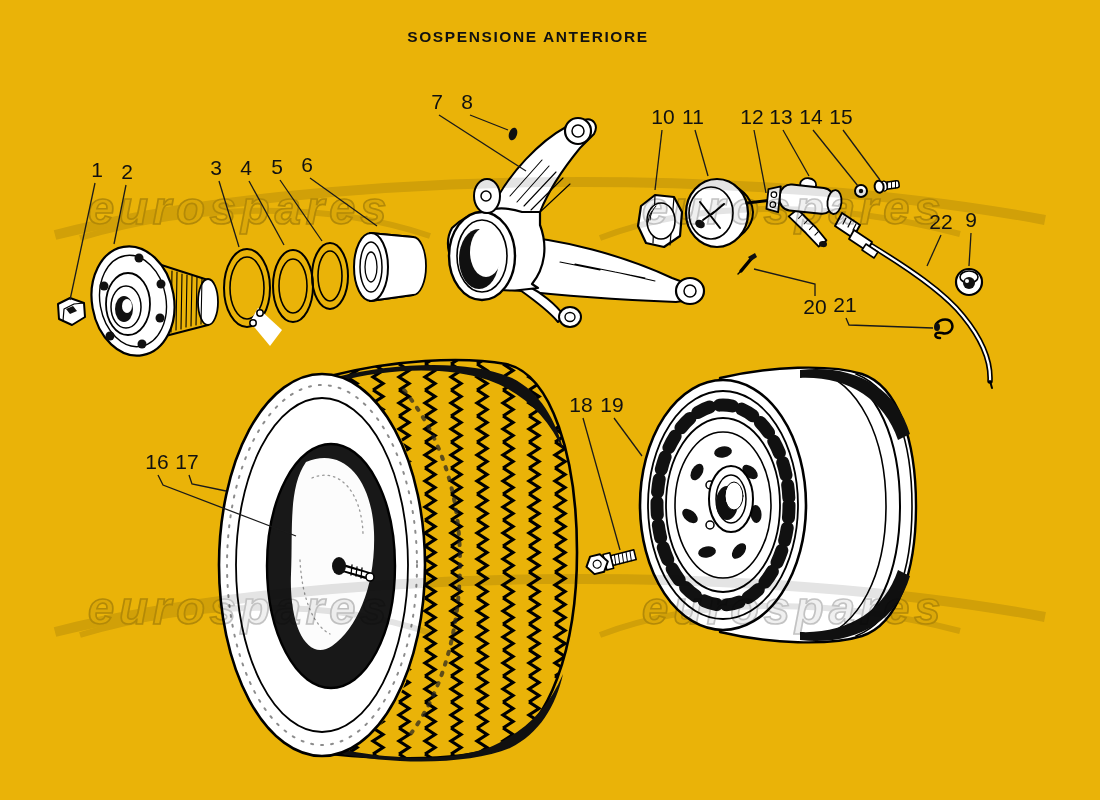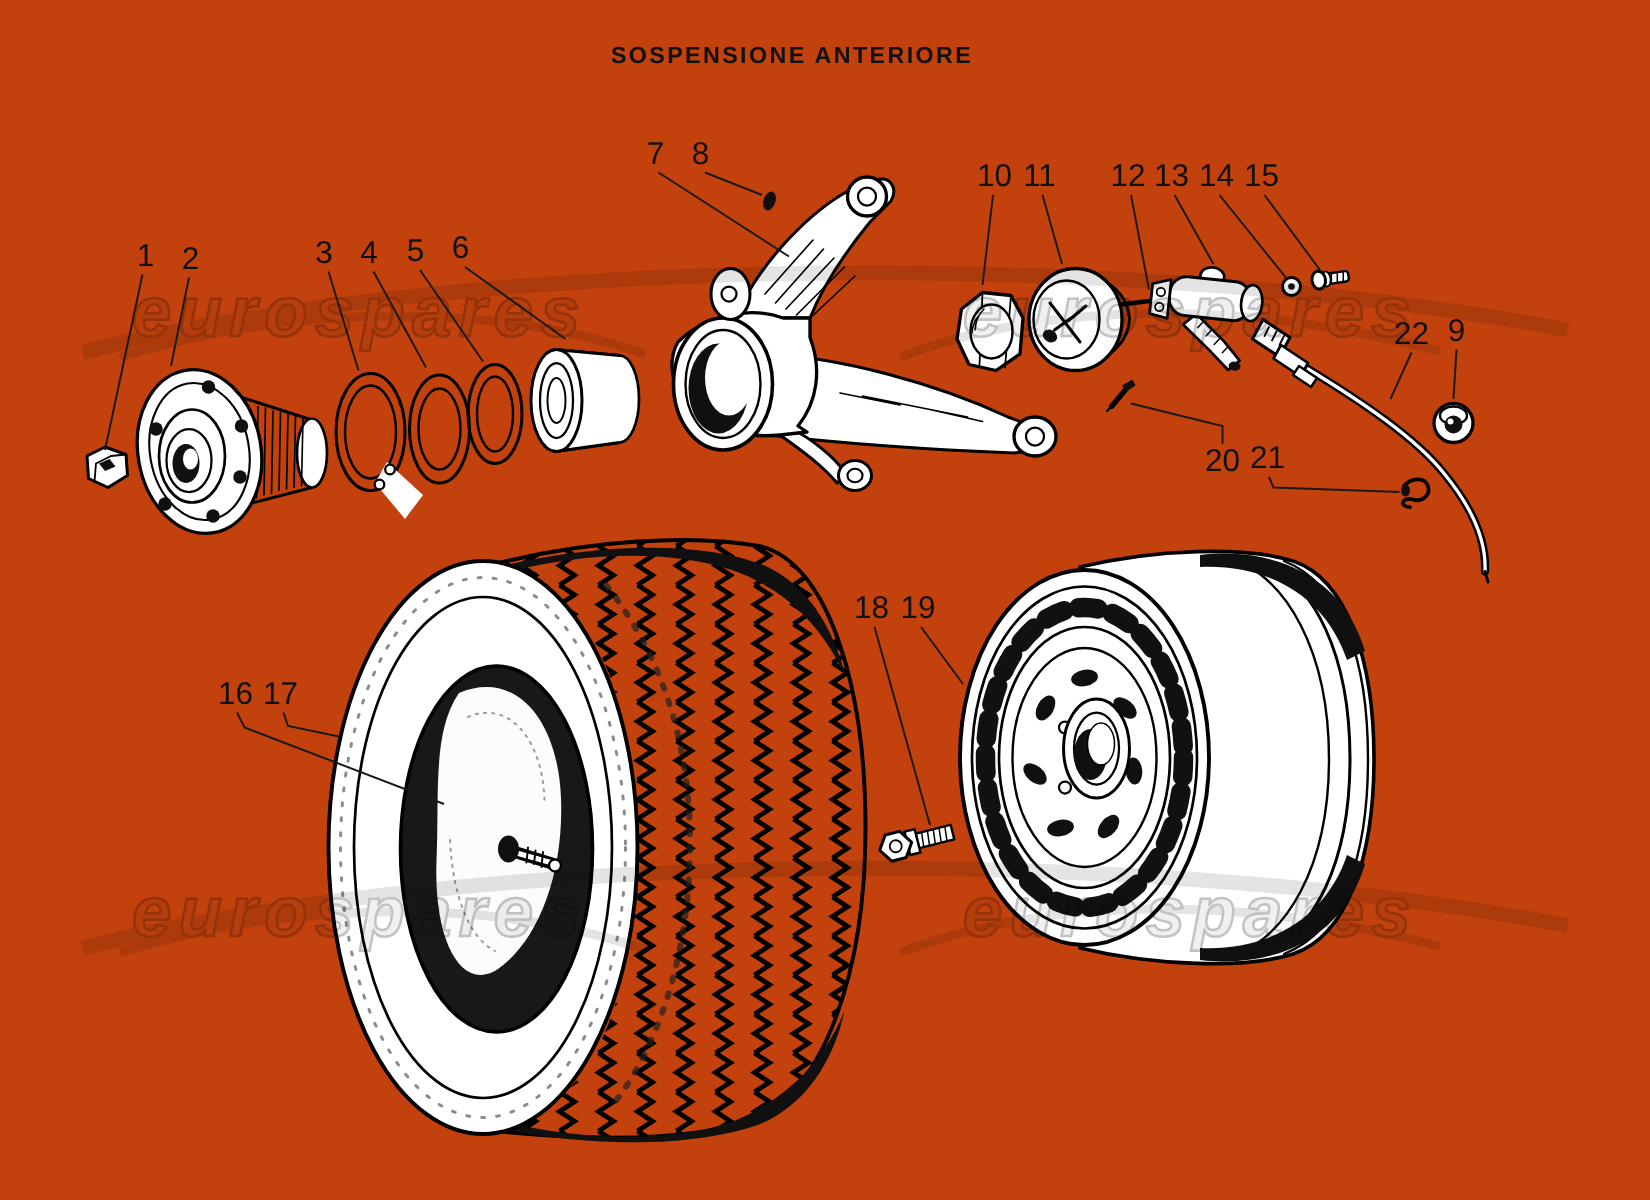--- a/index.html
+++ b/index.html
@@ -1,16 +1,16 @@
 <!DOCTYPE html>
 <html><head>
 <meta charset="utf-8">
 <style>
   html,body{margin:0;padding:0;background:#ffffff;}
-  .page{position:relative;width:1100px;height:800px;background:#c2410c;overflow:hidden;
+  .page{position:relative;width:1100px;height:800px;background:#eab308;overflow:hidden;
         font-family:"Liberation Sans", sans-serif;}
   svg{display:block;}
   .ttl{font-family:"Liberation Sans", sans-serif;font-weight:700;font-size:15.5px;
        letter-spacing:1.6px;fill:#111;}
   .callout{font-family:"Liberation Sans", sans-serif;font-weight:400;font-size:21px;fill:#111;}
   .leader{fill:none;stroke:#1a1a1a;stroke-width:1.3;}
   .wm{font-family:"Liberation Sans", sans-serif;font-style:italic;font-weight:700;
       font-size:47px;letter-spacing:5px;fill:#f0f0f0;stroke:#c3c3c3;stroke-width:1.7px;}
   .wm-layer{mix-blend-mode:multiply;}
   .swoosh{fill:none;stroke:#e4e4e4;}

